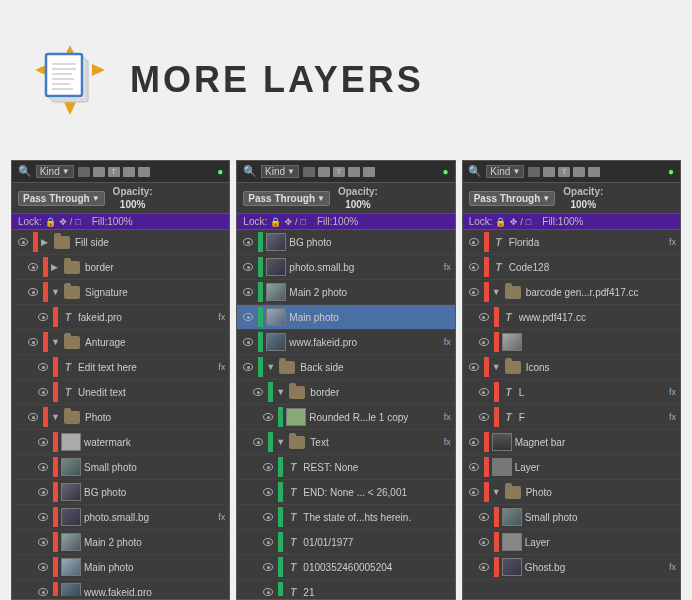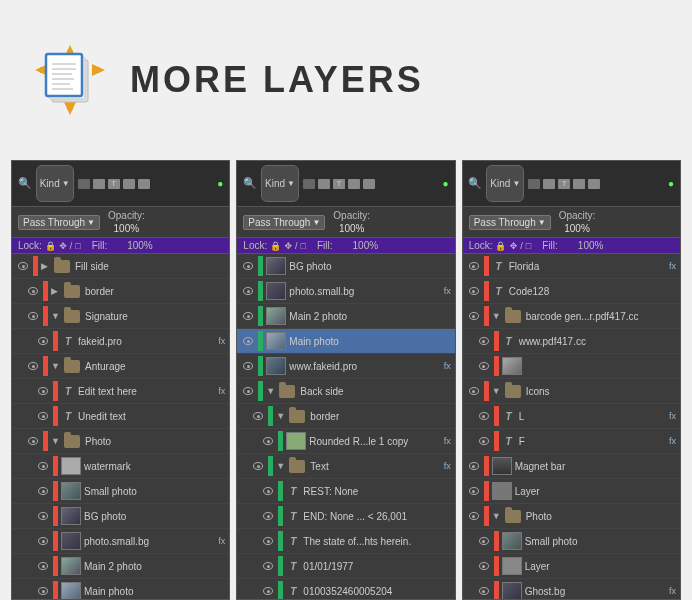--- a/index.html
+++ b/index.html
@@ -64,22 +64,22 @@
       align-items: center;
       gap: 4px;
       border-bottom: 1px solid #555;
     }
 
     .kind-select {
       background: #4a4a4a;
       border: 1px solid #666;
       color: #ccc;
       font-size: 10px;
-      padding: 12px 3px;
-      border-radius: 6px;
+      padding: 0 3px;
+      border-radius: 0;
       display: inline-flex;
       align-items: center;
       gap: 2px;
     }
 
     .icon-row {
       display: flex;
       gap: 3px;
       align-items: center;
     }
@@ -92,20 +92,21 @@
       border-radius: 1px;
     }
 
     .panel-subheader {
       background: #3a3a3a;
       padding: 3px 6px;
       display: flex;
       align-items: center;
       gap: 4px;
       border-bottom: 1px solid #555;
+      font-weight: bold;
     }
 
     .blend-select {
       background: #5a5a5a;
       border: 1px solid #777;
       color: #ddd;
       font-size: 10px;
       padding: 1px 4px;
       border-radius: 2px;
       display: inline-flex;
@@ -134,21 +135,21 @@
       align-items: center;
       gap: 3px;
       border-bottom: 1px solid #555;
       font-size: 10px;
       color: #bbb;
     }
 
     .fill-row {
       display: inline-flex;
       align-items: center;
-      gap: 20px;
+      gap: 0;
       margin-left: 8px;
     }
 
     .layers-list {
       overflow-y: auto;
       height: calc(100% - 72px);
     }
 
     .layer-item {
       display: flex;

